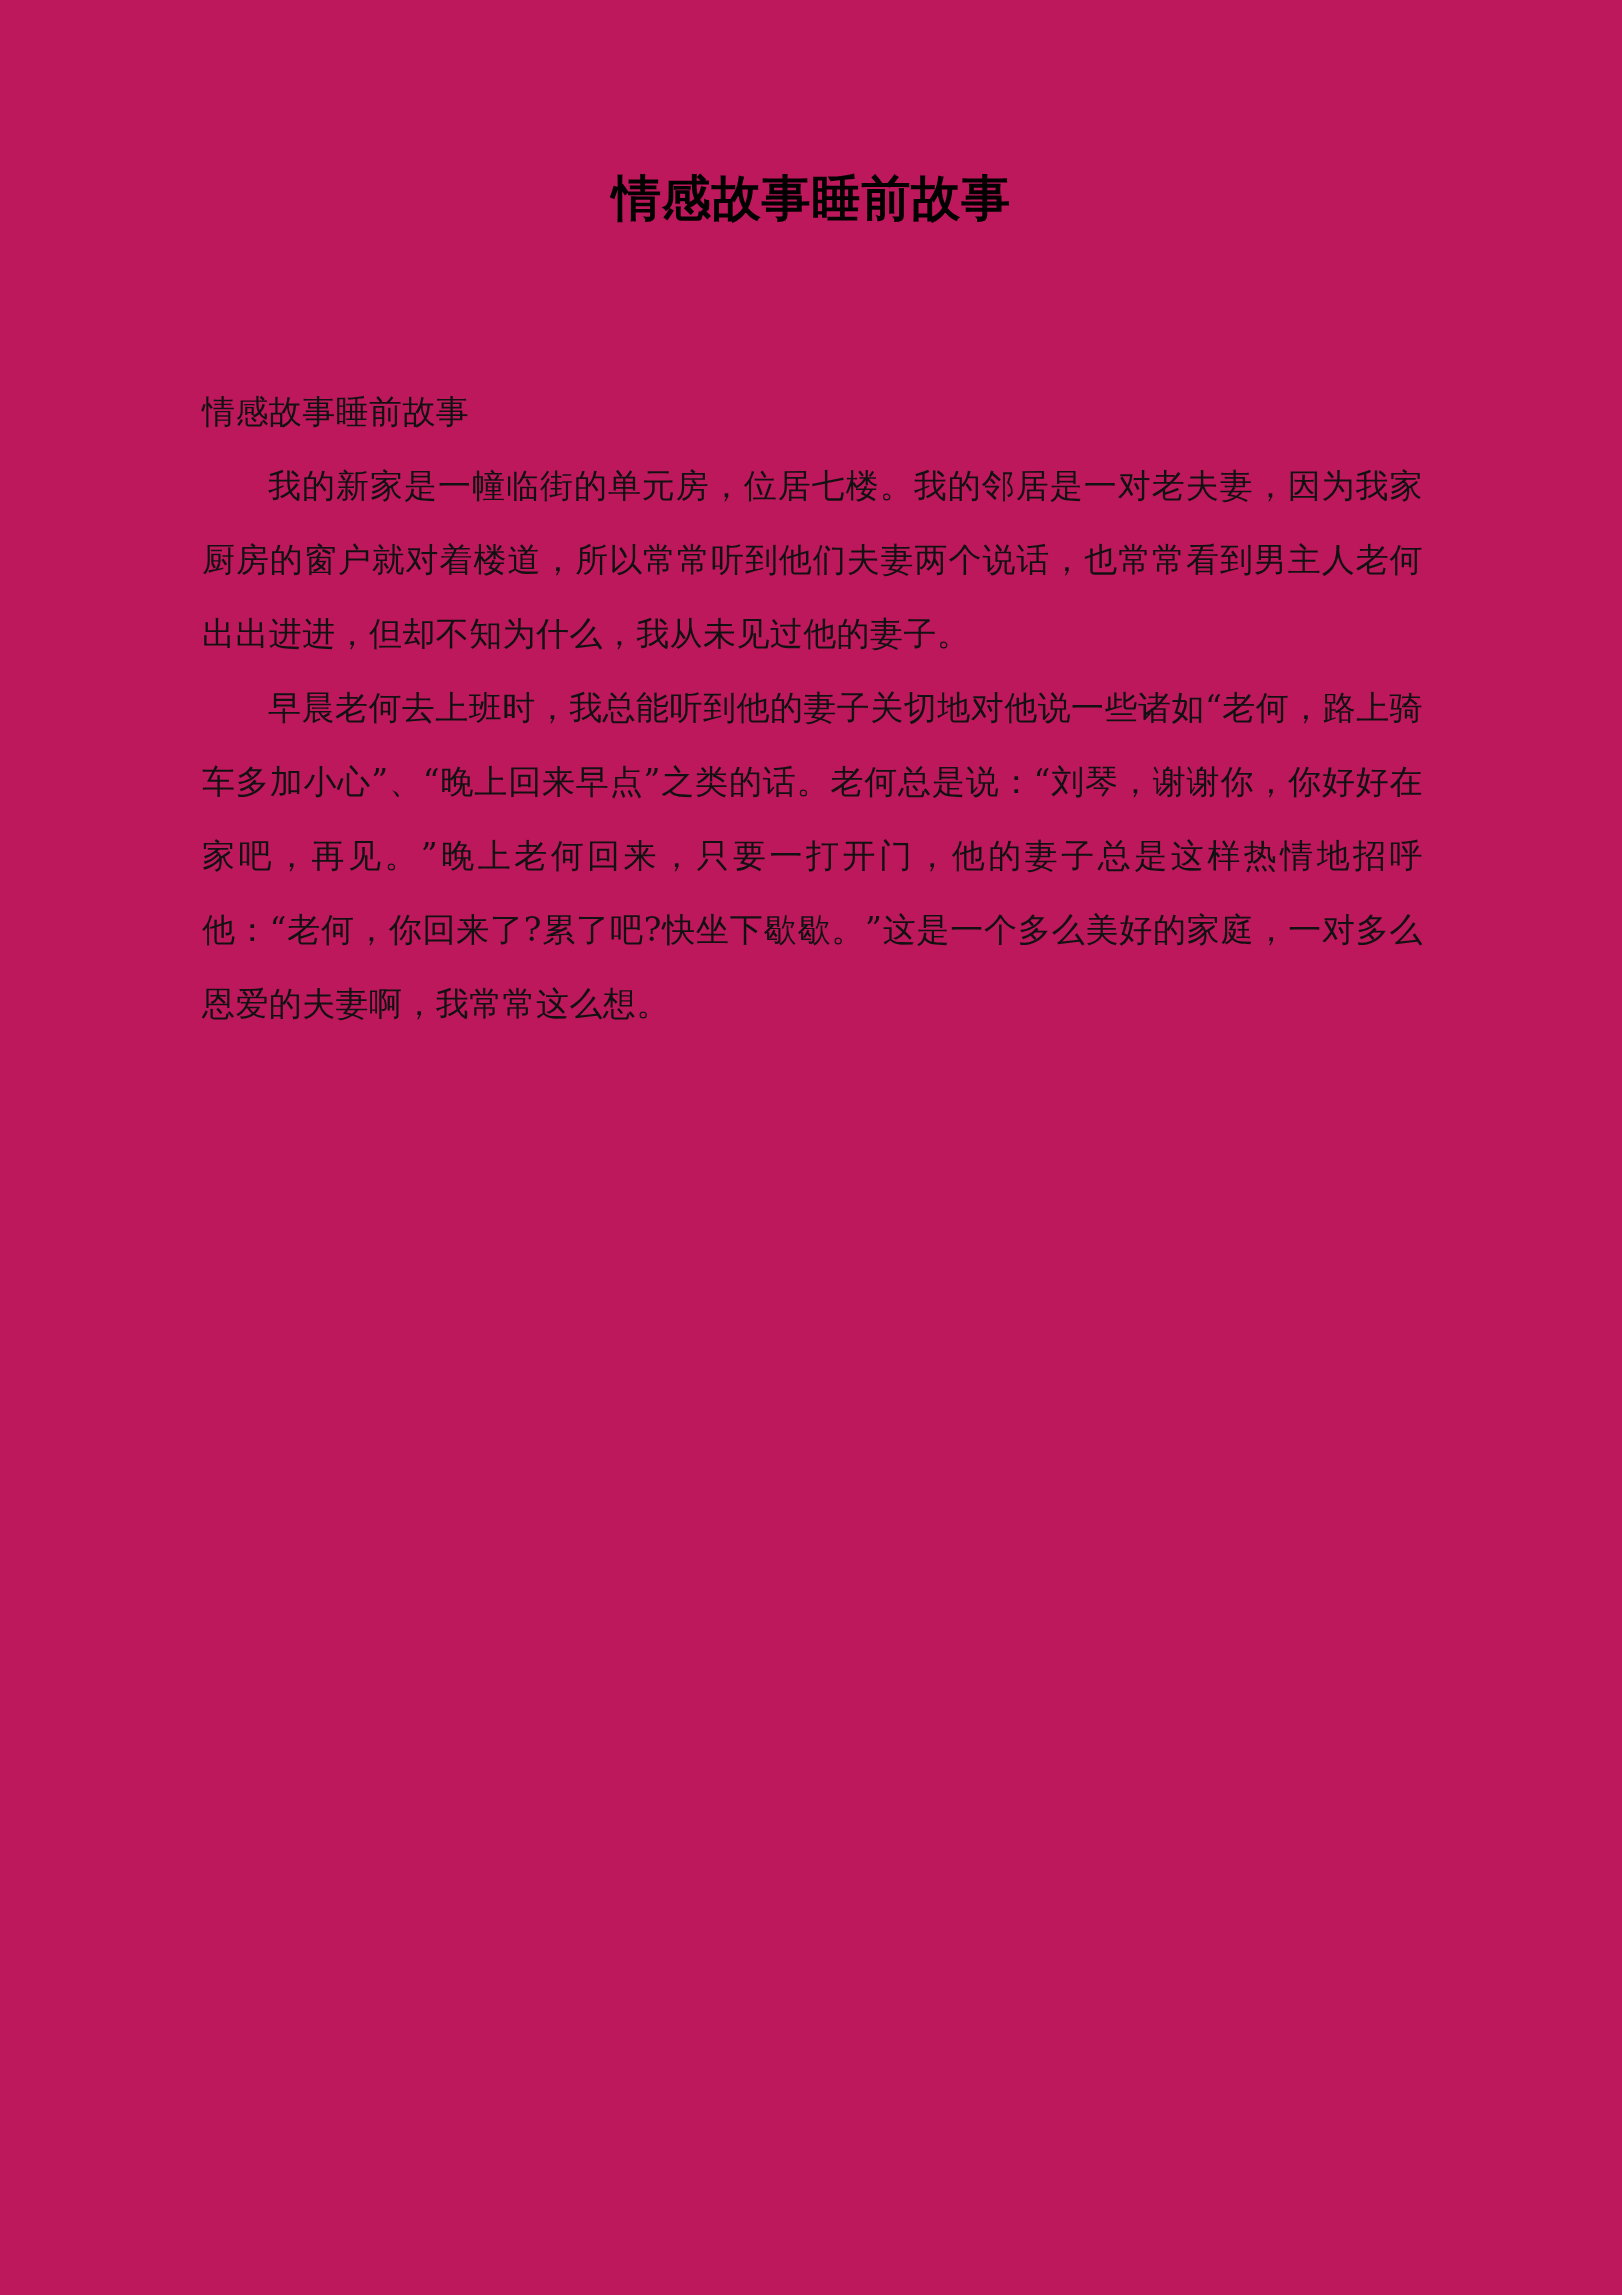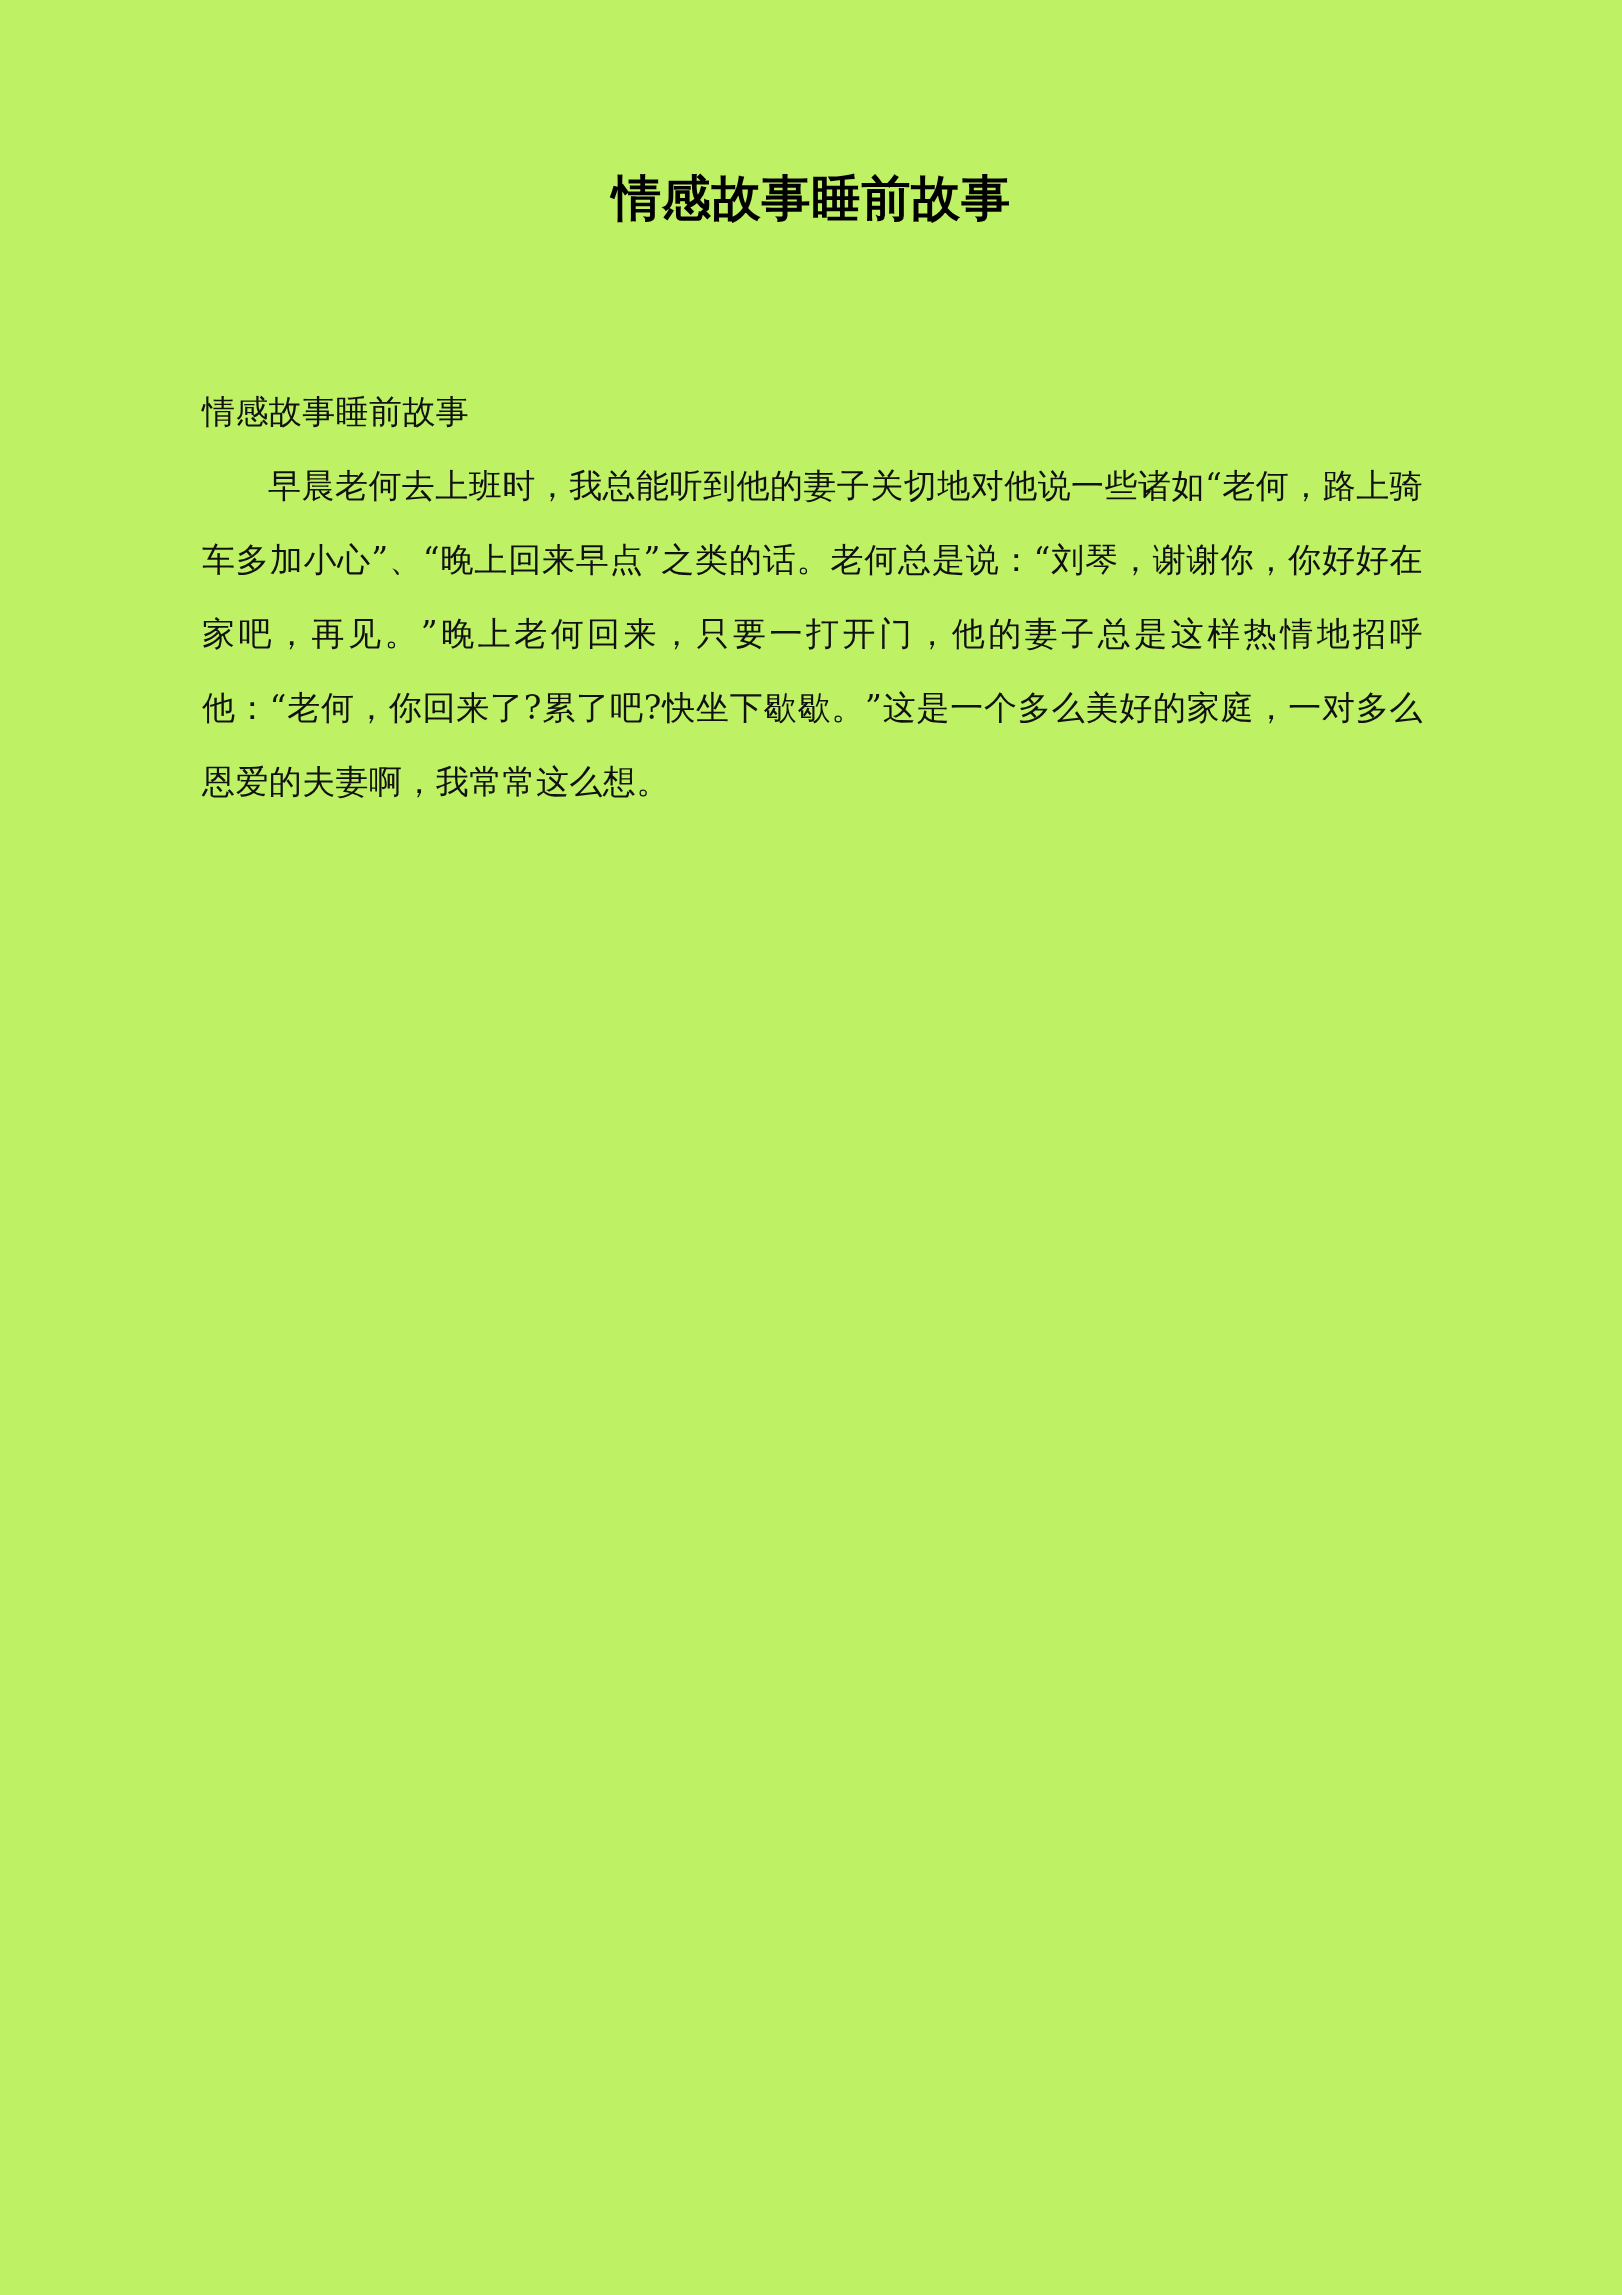--- a/index.html
+++ b/index.html
@@ -11,21 +11,21 @@
     width: 1623px;
     height: 2295px;
     overflow: hidden;
     font-family: "DejaVu Serif", "Liberation Serif", serif;
     color: #000000;
   }
   .page {
     position: relative;
     width: 1623px;
     height: 2295px;
-    background: #bef264;
+    background: #be185d;
     box-sizing: border-box;
   }
   .doc-title {
     position: absolute;
     top: 138px;
     left: 0;
     width: 1623px;
     text-align: center;
     font-family: "DejaVu Sans", "Liberation Sans", sans-serif;
     font-weight: 700;
@@ -58,20 +58,21 @@
 <body>
 
 <div class="page">
 
   <h1 class="doc-title">情感故事睡前故事</h1>
 
   <div class="body-block">
 
     <p class="para">情感故事睡前故事</p>
 
+    <p class="para indent">我的新家是一幢临街的单元房，位居七楼。我的邻居是一对老夫妻，因为我家厨房的窗户就对着楼道，所以常常听到他们夫妻两个说话，也常常看到男主人老何出出进进，但却不知为什么，我从未见过他的妻子。</p>
 
     <p class="para indent">早晨老何去上班时，我总能听到他的妻子关切地对他说一些诸如“老何，路上骑车多加小心”、“晚上回来早点”之类的话。老何总是说：“刘琴，谢谢你，你好好在家吧，再见。”晚上老何回来，只要一打开门，他的妻子总是这样热情地招呼他：“老何，你回来了?累了吧?快坐下歇歇。”这是一个多么美好的家庭，一对多么恩爱的夫妻啊，我常常这么想。</p>
 
 
 
 
   </div>
 
 </div>
 

